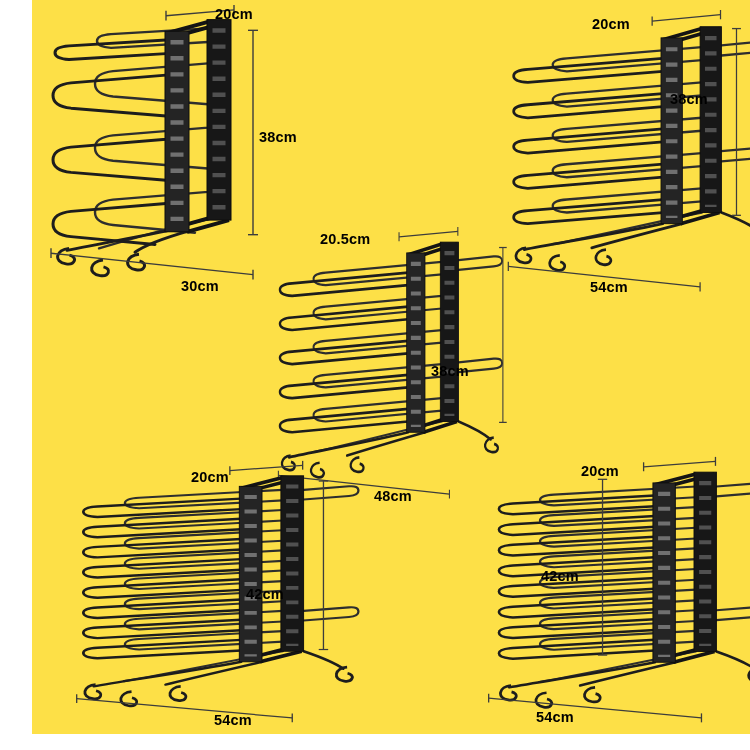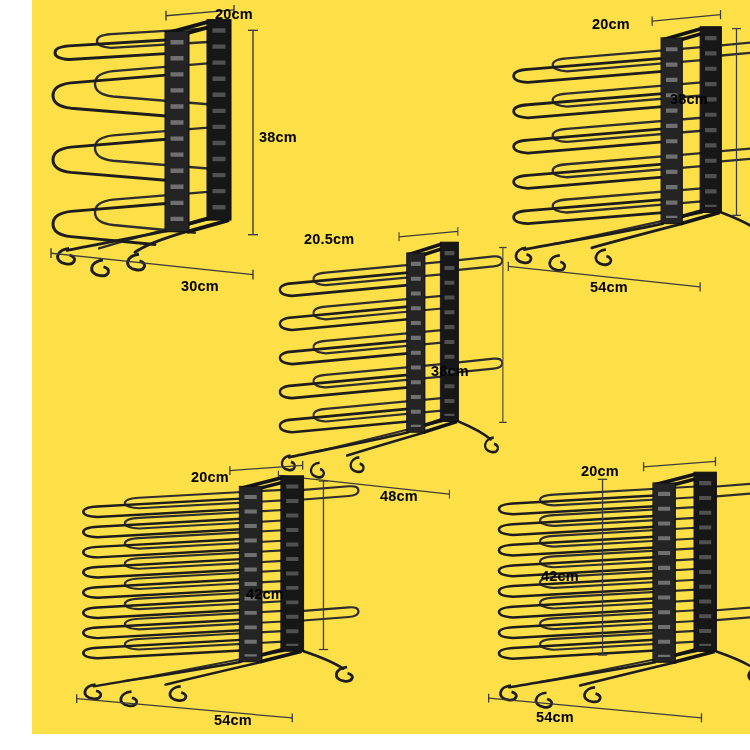--- a/index.html
+++ b/index.html
@@ -163,23 +163,23 @@
           <path d="M186,7 L186,17"></path>
           <path d="M263,1 L263,11"></path>
         <path d="M322,24 L322,219"></path>
           <path d="M317,24 L327,24"></path>
           <path d="M317,219 L327,219"></path>
         <path d="M28,278 L252,299"></path>
           <path d="M28,273 L28,283"></path>
           <path d="M252,294 L252,304"></path>
       </g>
     </svg>
-    <span class="lbl" style="left:47px; top:5px">20.5cm</span>
+    <span class="lbl" style="left:63px; top:5px">20.5cm</span>
     <span class="lbl" style="left:174px; top:137px">38cm</span>
-    <span class="lbl" style="left:123px; top:262px">48cm</span>
+    <span class="lbl" style="left:117px; top:262px">48cm</span>
   </figure>
 
   <figure class="rack" style="left:22px; top:460px; width:312px; height:272px">
     <svg class="art" viewBox="0 0 330 310" preserveAspectRatio="none">
       <use href="#rackH8"></use>
       <g class="dim">
         <path d="M186,12 L263,6"></path>
           <path d="M186,7 L186,17"></path>
           <path d="M263,1 L263,11"></path>
         <path d="M285,24 L285,216"></path>

